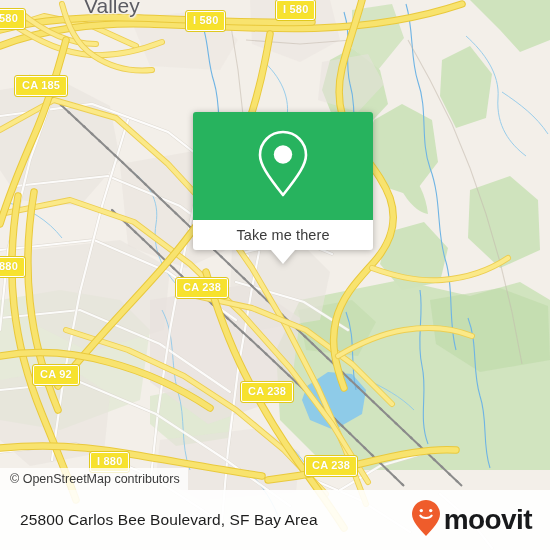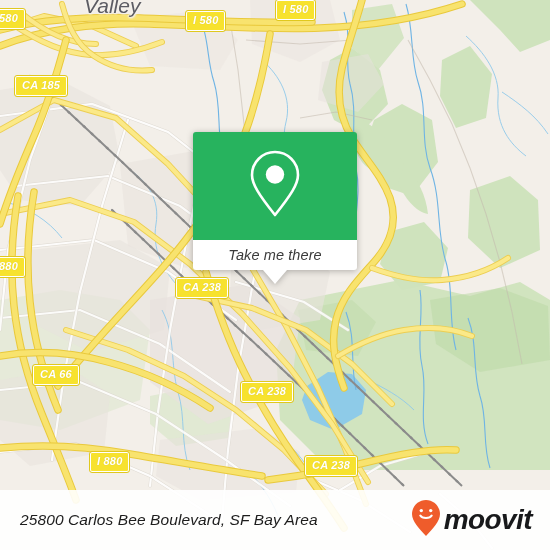--- a/index.html
+++ b/index.html
@@ -7,21 +7,20 @@
     padding: 0;
     background: #ffffff;
   }
   #root {
     position: relative;
     width: 550px;
     height: 550px;
     overflow: hidden;
     font-family: "Liberation Sans", sans-serif;
     background: #f2efe9;
-    font-style: italic;
   }
 
   
   #map {
     position: absolute;
     left: 0; top: 0;
     width: 550px;
     height: 550px;
     background: #f3efe9;
     overflow: hidden;
@@ -56,22 +55,22 @@
        1px 0 2px #f5f2ec, -1px 0 2px #f5f2ec,
        0 1px 2px #f5f2ec, 0 -1px 2px #f5f2ec,
        1px 1px 2px #f5f2ec, -1px -1px 2px #f5f2ec;
   }
   .place-city { font-size: 21px; }
 
   
   #callout {
     position: absolute;
     left: 193px;
-    top: 132px;
-    width: 164px;
+    top: 112px;
+    width: 180px;
     filter: drop-shadow(0 1px 3px rgba(0,0,0,0.28));
     text-align: right;
   }
   #callout-green {
     width: 100%;
     height: 108px;
     background: #27b35e;
     border-radius: 3px 3px 0 0;
     display: flex;
     align-items: center;
@@ -330,40 +329,43 @@
   </div>
 
   <div class="place-label place-city" style="left:84px; top:-6px;">Valley</div>
 
   <div class="shield" style="left:276px; top:0px;">I 580</div>
   <div class="shield" style="left:-8px; top:9px;">580</div>
   <div class="shield" style="left:186px; top:11px;">I 580</div>
   <div class="shield" style="left:15px; top:76px;">CA 185</div>
   <div class="shield" style="left:-8px; top:257px;">880</div>
   <div class="shield" style="left:176px; top:278px;">CA 238</div>
-  <div class="shield" style="left:33px; top:365px;">CA 66</div>
+  <div class="shield" style="left:33px; top:365px;">CA 92</div>
   <div class="shield" style="left:241px; top:382px;">CA 238</div>
   <div class="shield" style="left:90px; top:452px;">I 880</div>
   <div class="shield" style="left:305px; top:456px;">CA 238</div>
 
   <div id="callout">
     <div id="callout-pointer"></div>
     <div id="callout-green">
       <span>
         <svg width="56" height="72" viewBox="0 0 56 72" fill="none" xmlns="http://www.w3.org/2000/svg">
           <path d="M28 4 C15.3 4 5 14.3 5 27 C5 36 12 47 28 67 C44 47 51 36 51 27 C51 14.3 40.7 4 28 4 Z" stroke="#ffffff" stroke-width="2.6" fill="none" stroke-linejoin="round"></path>
           <circle cx="28" cy="26.5" r="9.2" fill="#ffffff"></circle>
         </svg>
       </span>
     </div>
     <div id="callout-bar">
       <span id="callout-bar-label">Take me there</span>
     </div>
   </div>
 
+  <div id="osm-attribution">
+    <span>© OpenStreetMap contributors</span>
+  </div>
 
   <div id="footer">
     <div id="footer-address">25800 Carlos Bee Boulevard, SF Bay Area</div>
     <div id="brand">
       <span>
         <svg width="30" height="38" viewBox="0 0 30 38" xmlns="http://www.w3.org/2000/svg">
           <path d="M15 1 C7.3 1 1 7.3 1 15 C1 22.4 8.2 29.8 15 37 C21.8 29.8 29 22.4 29 15 C29 7.3 22.7 1 15 1 Z" fill="#ef5c2b"></path>
           <circle cx="10.3" cy="11.6" r="1.7" fill="#ffffff"></circle>
           <circle cx="19.7" cy="11.6" r="1.7" fill="#ffffff"></circle>
           <path d="M9.3 16.6 C11.1 19.8 18.9 19.8 20.7 16.6" stroke="#ffffff" stroke-width="2.1" fill="none" stroke-linecap="round"></path>

